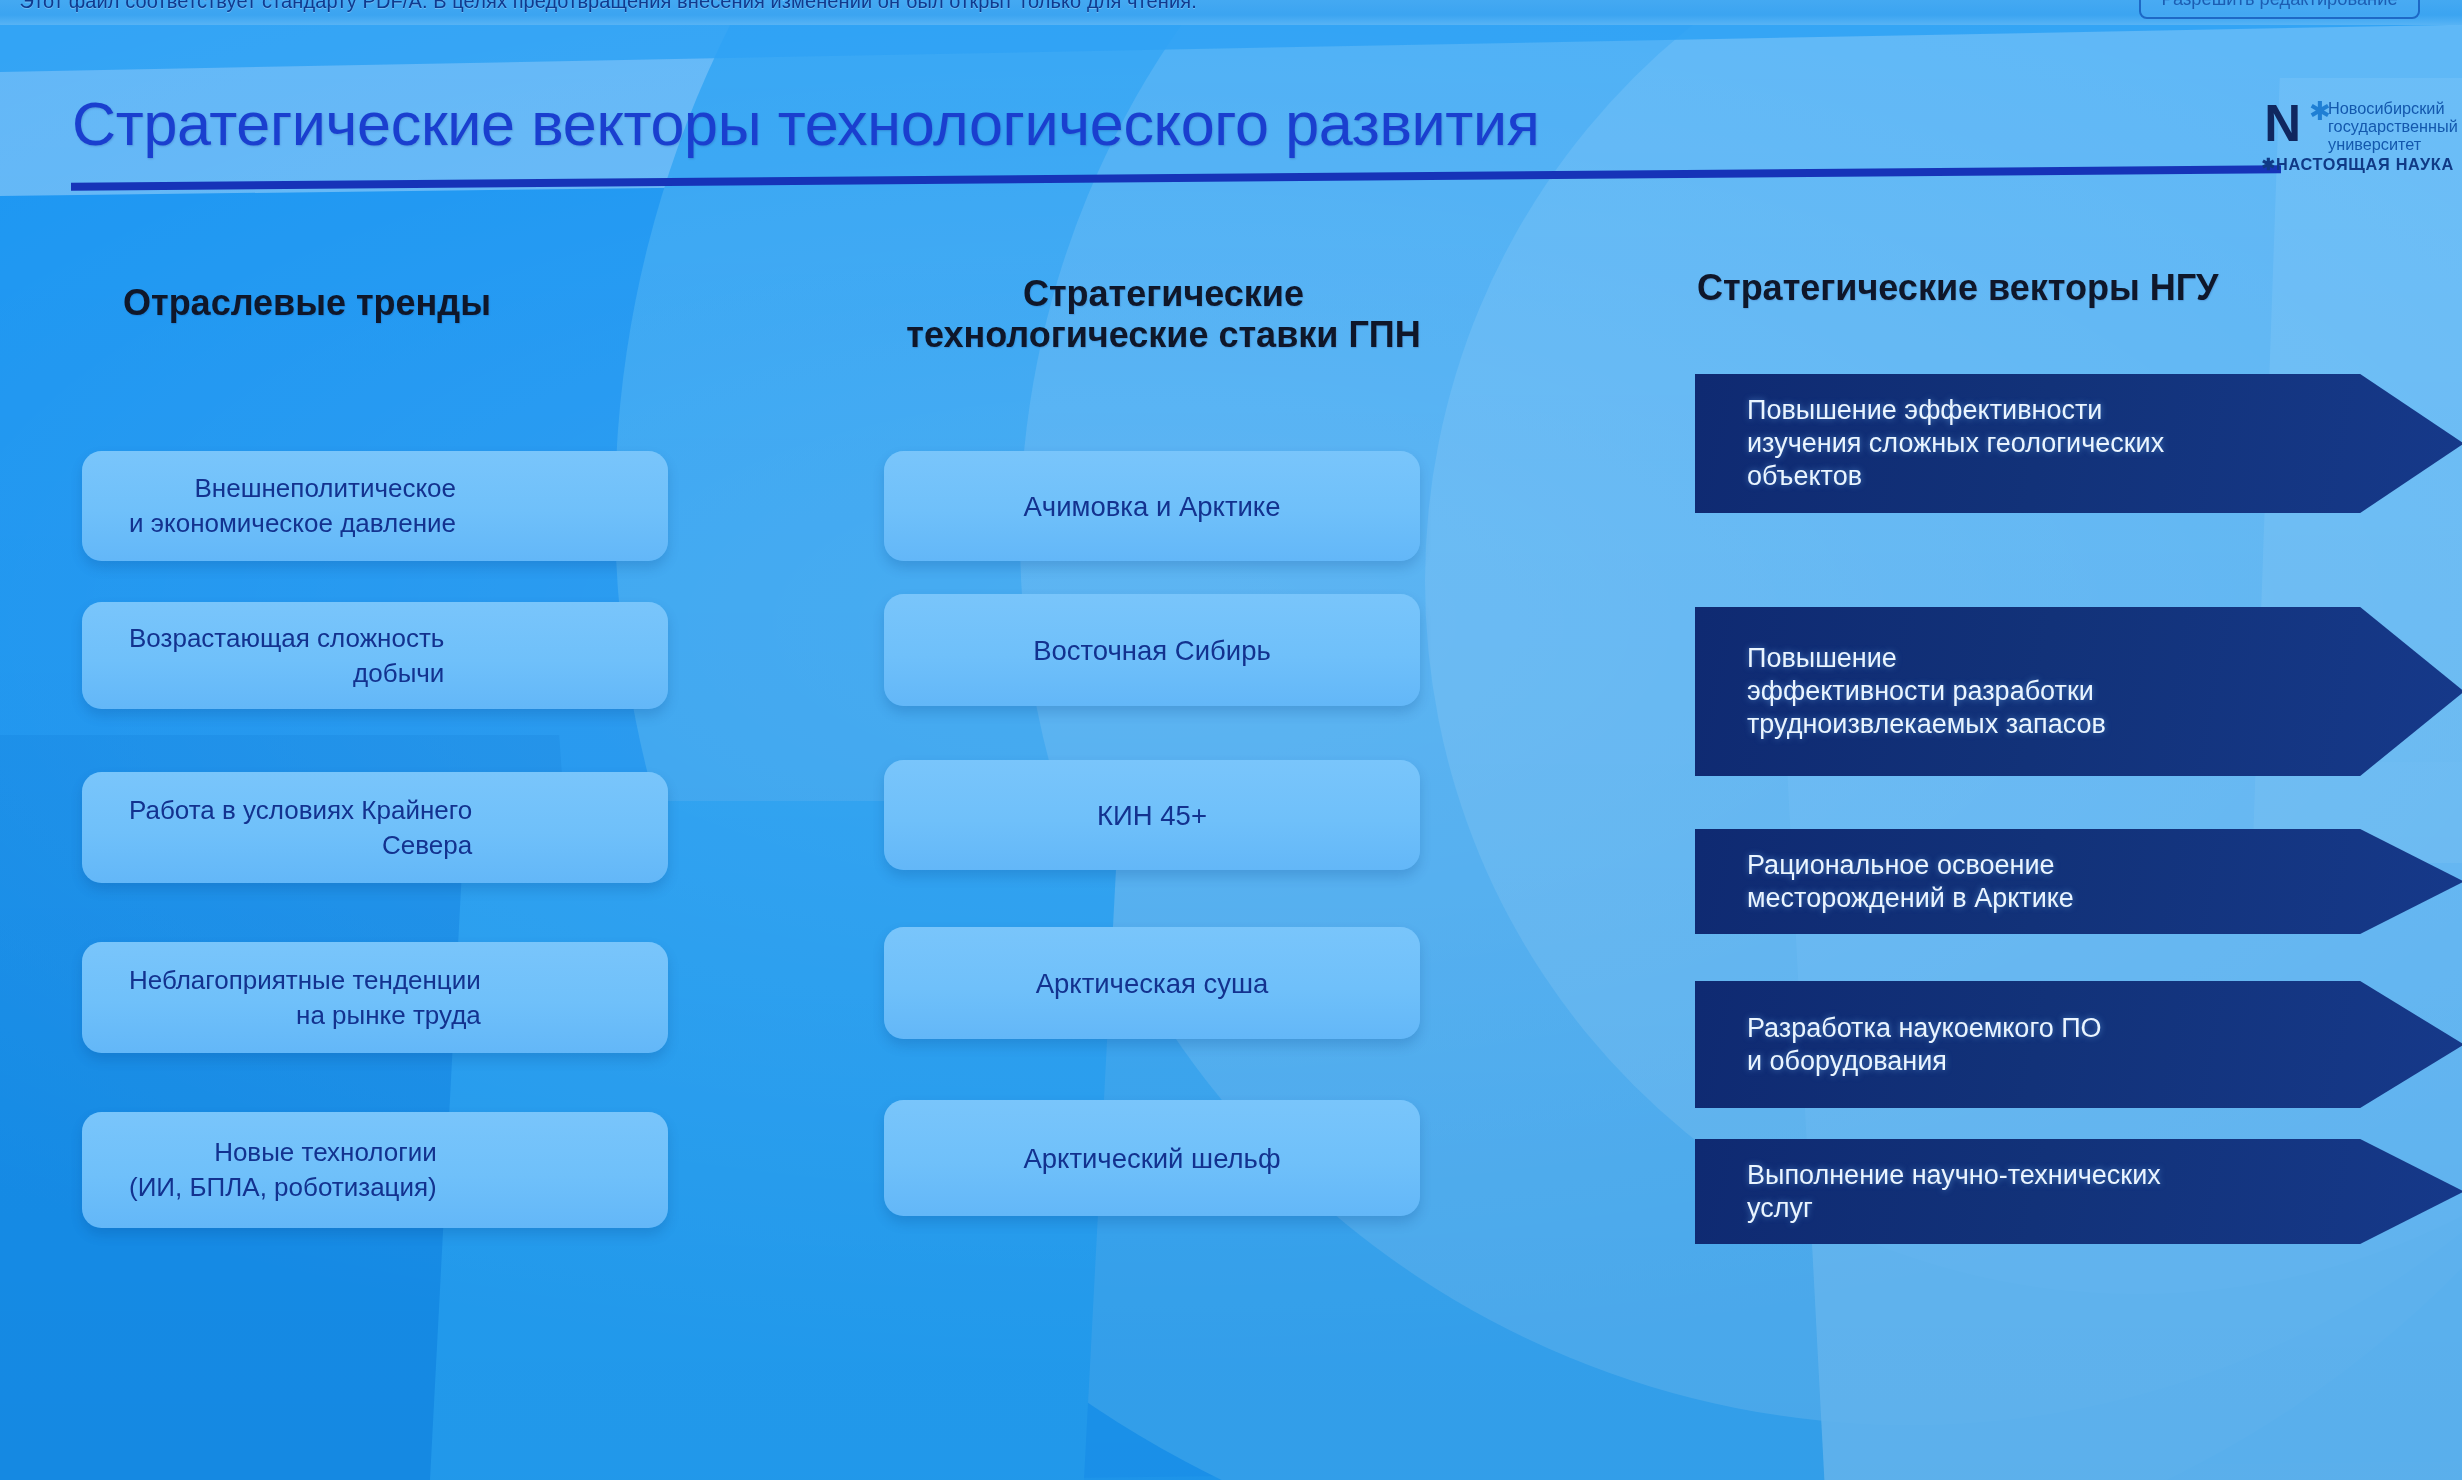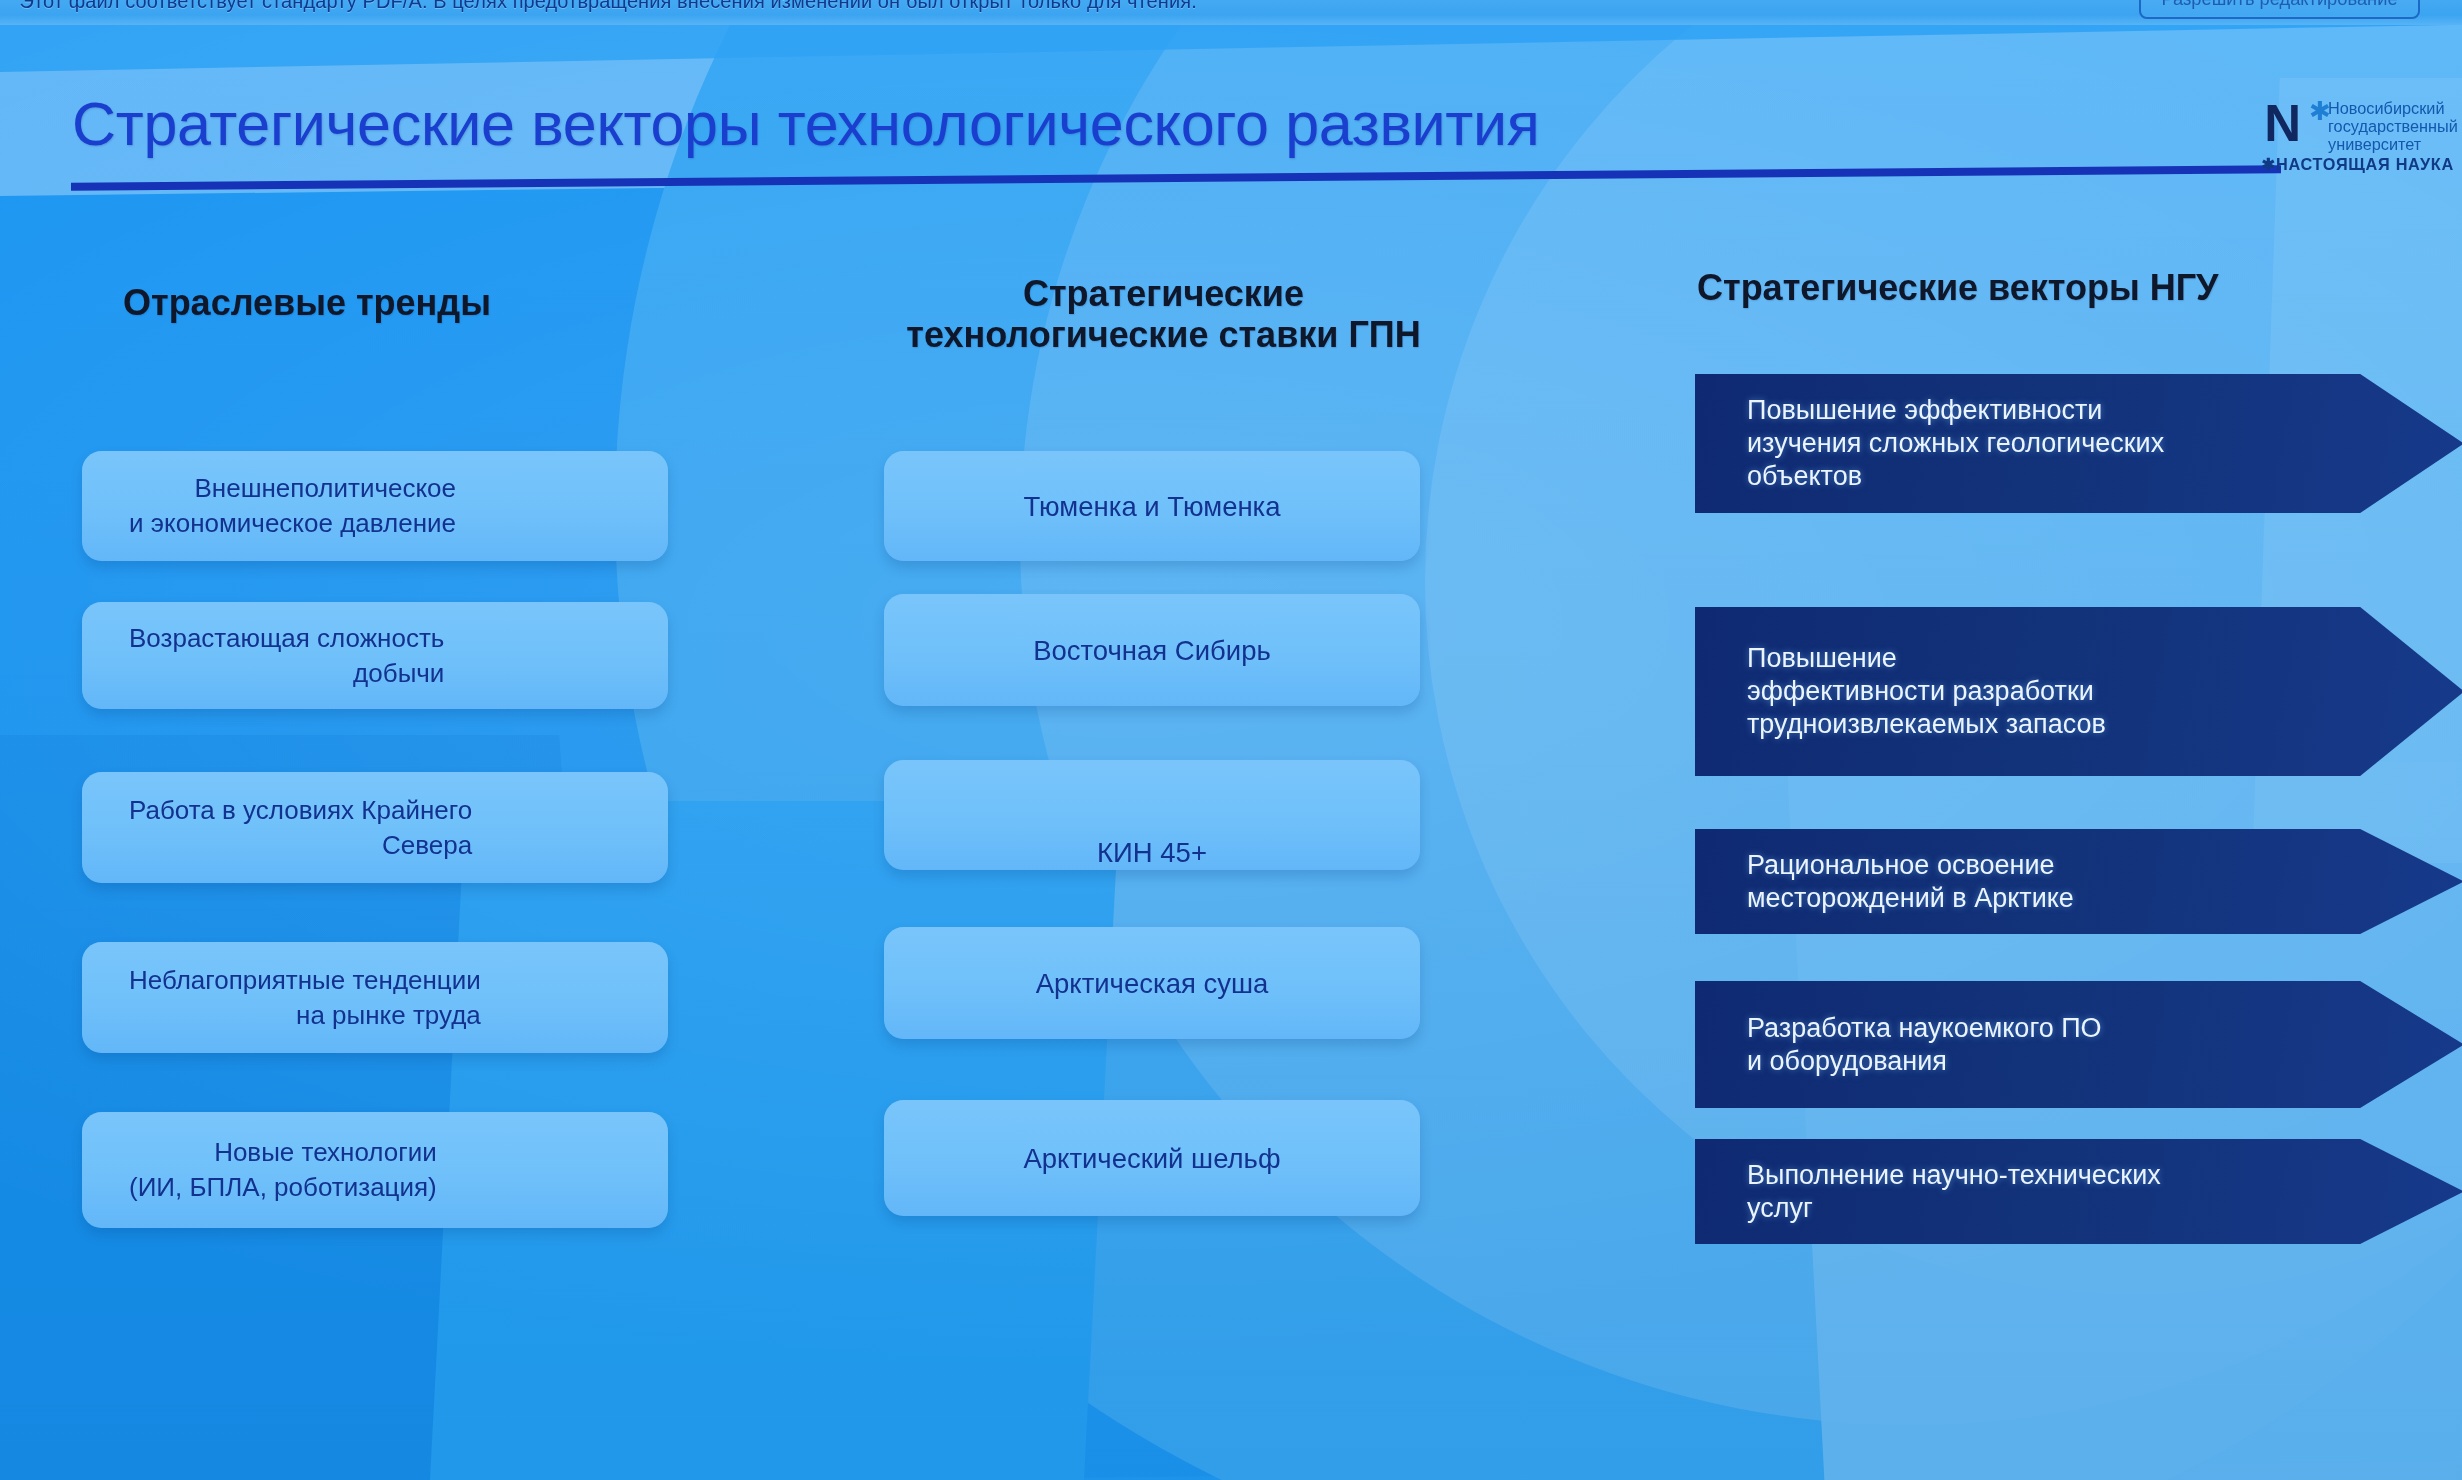--- a/index.html
+++ b/index.html
@@ -331,26 +331,26 @@
       <span class="card-text">Новые технологии
 (ИИ, БПЛА, роботизация)</span>
     </div>
   </div>
 
   <div class="col-mid">
     <div class="col-heading" id="heading-mid" style="white-space:pre-line">Стратегические
 технологические ставки ГПН</div>
 
     <div class="card" style="top:451px;height:110px;">
-      <span class="card-text">Тюменка и Тюменка</span>
+      <span class="card-text">Ачимовка и Арктике</span>
     </div>
     <div class="card" style="top:594px;height:112px;">
       <span class="card-text">Восточная Сибирь</span>
     </div>
-    <div class="card" style="top:760px;height:110px;align-items:flex-end;">
+    <div class="card" style="top:760px;height:110px;">
       <span class="card-text">КИН 45+</span>
     </div>
     <div class="card" style="top:927px;height:112px;">
       <span class="card-text">Арктическая суша</span>
     </div>
     <div class="card" style="top:1100px;height:116px;">
       <span class="card-text">Арктический шельф</span>
     </div>
   </div>
 

